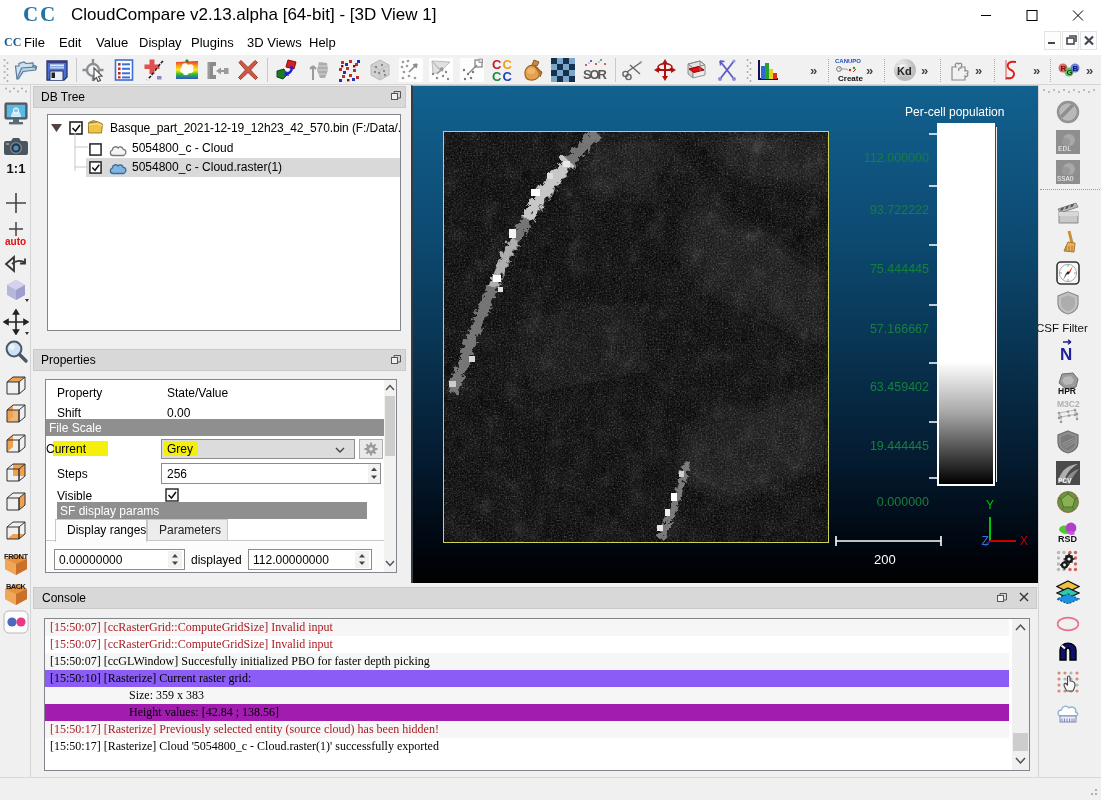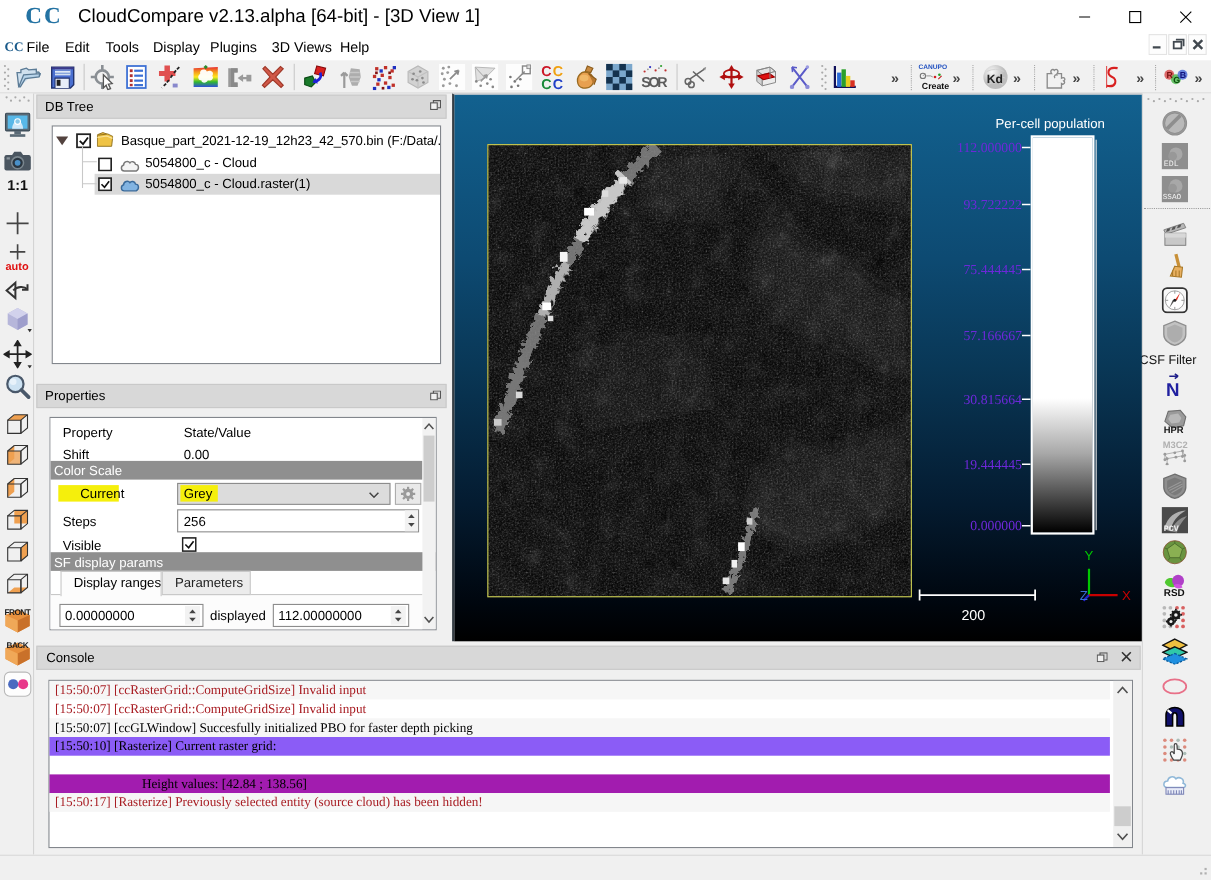--- a/index.html
+++ b/index.html
@@ -29,21 +29,21 @@
 #view3d{left:411px;top:85px;width:627px;height:498px;background:linear-gradient(180deg,#12618f 0%,#0d4a72 30%,#093756 50%,#041b30 75%,#00060e 93%,#000 100%);border-top:1px solid #b9bec3;border-left:2px solid #353d44;}
 .docktitle{font-size:12px;color:#000;}
 .floatglyph{width:10px;height:9px;}
 #dbtree-box{left:47px;top:114px;width:354px;height:217px;background:#fff;border:1px solid #82868c;}
 #props-box{left:45px;top:379px;width:352px;height:194px;background:#fff;border:1px solid #82868c;}
 #console-box{left:44px;top:618px;width:986px;height:153px;background:#fff;border:1px solid #82868c;}
 .crow{left:45px;width:964px;height:17px;font-size:12px;padding-left:5px;padding-top:1px;white-space:pre;font-family:Liberation Serif, serif;}
 .red{color:#a81d23;}
 #statusbar{left:0;top:777px;width:1101px;height:23px;background:#f0f0f0;border-top:1px solid #d9d9d9;}
 .graysec{background:#8f8f8f;color:#fff;font-size:12px;padding:2px 0 0 3px;}
-.cbl{position:absolute;right:172px;width:90px;text-align:right;color:#6d28d9;font-size:12.5px;font-family:Liberation Serif, serif;}
+.cbl{position:absolute;right:172px;width:90px;text-align:right;color:#15803d;font-size:12.5px;font-family:Liberation Sans, sans-serif;margin-top:24px;}
 </style>
 </head>
 <body>
 <div id="page">
 
   <div class="abs" id="titlebar"></div>
   <svg class="abs" style="left:23px;top:4px" width="44" height="22" viewBox="0 0 44 22">
     <text x="0" y="17" font-size="21" font-weight="bold" fill="#2473a3" font-family="Liberation Serif,serif">C</text>
       <text x="17" y="17" font-size="21" font-weight="bold" fill="#2473a3" font-family="Liberation Serif,serif">C</text>
       <path d="M4.5 4.5 v12 M21.5 4.5 v12" stroke="#2473a3" stroke-width="1.2" fill="none"></path>
@@ -58,21 +58,21 @@
   <svg class="abs winbtn" style="left:1055px" viewBox="0 0 46 30">
       <path d="M18 10.5 L28 20.5 M28 10.5 L18 20.5" stroke="#000" stroke-width="1"></path>
     </svg>
 
   <div class="abs" id="menubar"></div>
   <svg class="abs" style="left:4px;top:35px" width="17" height="14" viewBox="0 0 17 14">
     <text x="0" y="11" font-size="12" font-weight="bold" fill="#1a5a8a" font-family="Liberation Serif,serif">CC</text>
   </svg>
   <div class="abs mitem" style="left:24px">File</div>
   <div class="abs mitem" style="left:59px">Edit</div>
-  <div class="abs mitem" style="left:96px">Tools</div>
+  <div class="abs mitem" style="left:96px">Value</div>
   <div class="abs mitem" style="left:139px">Display</div>
   <div class="abs mitem" style="left:191px">Plugins</div>
   <div class="abs mitem" style="left:247px">3D Views</div>
   <div class="abs mitem" style="left:309px">Help</div>
 
   <svg class="abs" style="left:1044px;top:31px" width="54" height="19" viewBox="0 0 54 19">
     <rect x="0.5" y="0.5" width="16" height="18" fill="#fdfdfd" stroke="#e3e3e3"></rect>
     <rect x="18.5" y="0.5" width="16" height="18" fill="#fdfdfd" stroke="#e3e3e3"></rect>
     <rect x="36.5" y="0.5" width="16" height="18" fill="#fdfdfd" stroke="#e3e3e3"></rect>
     <path d="M4 12 h7" stroke="#41484f" stroke-width="2"></path>
@@ -811,23 +811,23 @@
     <rect x="0.5" y="2.5" width="6" height="6" fill="#f0f0f0" stroke="#555"></rect>
       <path d="M3 2.5 V0.5 H9.5 V7 H7" fill="none" stroke="#555"></path>
   </svg>
   <div class="abs" id="props-box"></div>
 
   <div class="abs" style="left:46px;top:380px;width:338px;height:192px;background:#fff;font-size:12px">
     <div class="abs" style="left:11px;top:6px">Property</div>
     <div class="abs" style="left:121px;top:6px">State/Value</div>
     <div class="abs" style="left:11px;top:26px">Shift</div>
     <div class="abs" style="left:121px;top:26px">0.00</div>
-    <div class="abs graysec" style="left:0;top:39px;width:338px;height:17px">Color Scale</div>
+    <div class="abs graysec" style="left:0;top:39px;width:338px;height:17px">File Scale</div>
     <div class="abs" style="left:7px;top:61px;width:55px;height:15px;background:#f5ef0c"></div>
-    <div class="abs" style="left:27px;top:62px">Current</div>
+    <div class="abs" style="left:0;top:62px">Current</div>
 
     <div class="abs" style="left:115px;top:59px;width:194px;height:20px;background:#dcdcdc;border:1px solid #8c8c8c"></div>
     <div class="abs" style="left:118px;top:61px;width:34px;height:15px;background:#f5ef0c"></div>
     <div class="abs" style="left:121px;top:62px">Grey</div>
     <svg class="abs" style="left:288px;top:66px" width="12" height="8" viewBox="0 0 12 8">
         <path d="M2 2 l4 4 l4 -4" fill="none" stroke="#444" stroke-width="1.4"></path>
       </svg>
 
     <div class="abs" style="left:313px;top:59px;width:24px;height:20px;background:#e9e9e9;border:1px solid #adadad"></div>
     <svg class="abs" style="left:318px;top:62px" width="14" height="14" viewBox="0 0 14 14">
@@ -844,21 +844,21 @@
     <div class="abs" style="left:322px;top:84px;width:12px;height:19px;background:#f2f2f2"></div>
     <svg class="abs" style="left:322px;top:85px" width="12" height="17" viewBox="0 0 12 17">
         <path d="M3 6 l3 -3.4 l3 3.4z" fill="#444"></path>
         <path d="M3 10.5 l3 3.4 l3 -3.4z" fill="#444"></path>
       </svg>
     <div class="abs" style="left:11px;top:109px">Visible</div>
     <svg class="abs" style="left:119px;top:108px" width="14" height="14" viewBox="0 0 14 14">
         <rect x="1" y="1" width="12" height="12" fill="#fff" stroke="#222" stroke-width="1.4"></rect>
         <path d="M3.5 7 l3 3 l4.5 -6" fill="none" stroke="#111" stroke-width="1.5"></path>
       </svg>
-    <div class="abs graysec" style="left:0;top:122px;width:350px;height:17px">SF display params</div>
+    <div class="abs graysec" style="left:11px;top:122px;width:310px;height:17px">SF display params</div>
 
     <div class="abs" style="left:0px;top:160px;width:338px;height:32px;background:#fcfcfc;border-top:1px solid #c8c8c8"></div>
     <div class="abs" style="left:101px;top:139px;width:81px;height:22px;background:#ececec;border:1px solid #c8c8c8"></div>
     <div class="abs" style="left:113px;top:143px;color:#222">Parameters</div>
     <div class="abs" style="left:9px;top:139px;width:92px;height:23px;background:#fcfcfc;border:1px solid #c8c8c8;border-bottom:none"></div>
     <div class="abs" style="left:21px;top:143px">Display ranges</div>
 
     <div class="abs" style="left:8px;top:169px;width:131px;height:21px;background:#fff;border:1px solid #8c8c8c"></div>
     <div class="abs" style="left:13px;top:173px">0.00000000</div>
     <svg class="abs" style="left:122px;top:171px" width="14" height="17" viewBox="0 0 14 17">
@@ -892,22 +892,24 @@
       <path d="M3 2.5 V0.5 H9.5 V7 H7" fill="none" stroke="#555"></path>
   </svg>
   <svg class="abs" style="left:1019px;top:592px" width="10" height="10" viewBox="0 0 10 10">
       <path d="M1 1 l8 8 M9 1 l-8 8" stroke="#333" stroke-width="1.4"></path>
     </svg>
   <div class="abs" id="console-box"></div>
   <div class="abs crow" style="top:619px;background:#f6f6f6"><span class="red">[15:50:07] [ccRasterGrid::ComputeGridSize] Invalid input</span></div>
   <div class="abs crow" style="top:636px;background:#fff"><span class="red">[15:50:07] [ccRasterGrid::ComputeGridSize] Invalid input</span></div>
   <div class="abs crow" style="top:653px;background:#f6f6f6">[15:50:07] [ccGLWindow] Succesfully initialized PBO for faster depth picking</div>
   <div class="abs crow" style="top:670px;background:#8b5cf6">[15:50:10] [Rasterize] Current raster grid:</div>
+  <div class="abs crow" style="top:687px;background:#f6f6f6;padding-left:84px">Size: 359 x 383</div>
   <div class="abs crow" style="top:704px;background:#a21caf;padding-left:84px">Height values: [42.84 ; 138.56]</div>
   <div class="abs crow" style="top:721px;background:#f6f6f6"><span class="red">[15:50:17] [Rasterize] Previously selected entity (source cloud) has been hidden!</span></div>
+  <div class="abs crow" style="top:738px;background:#fff">[15:50:17] [Rasterize] Cloud '5054800_c - Cloud.raster(1)' successfully exported</div>
 
   <div class="abs" style="left:1012px;top:619px;width:17px;height:151px;background:#f0f0f0"></div>
   <svg class="abs" style="left:1012px;top:622px" width="17" height="12" viewBox="0 0 17 12">
       <path d="M4 8 l4.5 -5 l4.5 5" fill="none" stroke="#505050" stroke-width="1.5"></path>
     </svg>
   <svg class="abs" style="left:1012px;top:755px" width="17" height="12" viewBox="0 0 17 12">
       <path d="M4 3 l4.5 5 l4.5 -5" fill="none" stroke="#505050" stroke-width="1.5"></path>
     </svg>
   <div class="abs" style="left:1013px;top:733px;width:15px;height:18px;background:#cdcdcd"></div>
 
@@ -1002,21 +1004,21 @@
   </svg>
   <div class="abs" style="left:443px;top:131px;width:386px;height:412px;border:1px solid #cfd355"></div>
 
   <div class="abs" style="left:937px;top:123px;width:58px;height:363px;border:2px solid #fff;background:linear-gradient(180deg,#fff 0%,#fff 66%,#a8a8a8 80%,#3a3a3a 93%,#000 100%)"></div>
   <div class="abs" style="left:996px;top:127px;width:1px;height:355px;background:#e8e8e8"></div>
   <div class="abs" style="left:905px;top:105px;width:125px;height:14px;color:#fff;font-size:12px">Per-cell population</div>
   <div class="cbl" style="top:127px">112.000000</div>
   <div class="cbl" style="top:179px">93.722222</div>
   <div class="cbl" style="top:238px">75.444445</div>
   <div class="cbl" style="top:298px">57.166667</div>
-  <div class="cbl" style="top:356px">30.815664</div>
+  <div class="cbl" style="top:356px">63.459402</div>
   <div class="cbl" style="top:415px">19.444445</div>
   <div class="cbl" style="top:471px">0.000000</div>
   <svg class="abs" style="left:929px;top:125px" width="8" height="360" viewBox="0 0 8 360">
     <g stroke="#fff" stroke-width="1.4">
         <path d="M0 9 h8 M0 61 h8 M0 120 h8 M0 180 h8 M0 238 h8 M0 297 h8 M0 353 h8"></path>
       </g>
   </svg>
 
   <svg class="abs" style="left:834px;top:534px" width="110" height="14" viewBox="0 0 110 14">
     <path d="M2 7 H107" stroke="#fff" stroke-width="1.6"></path>

